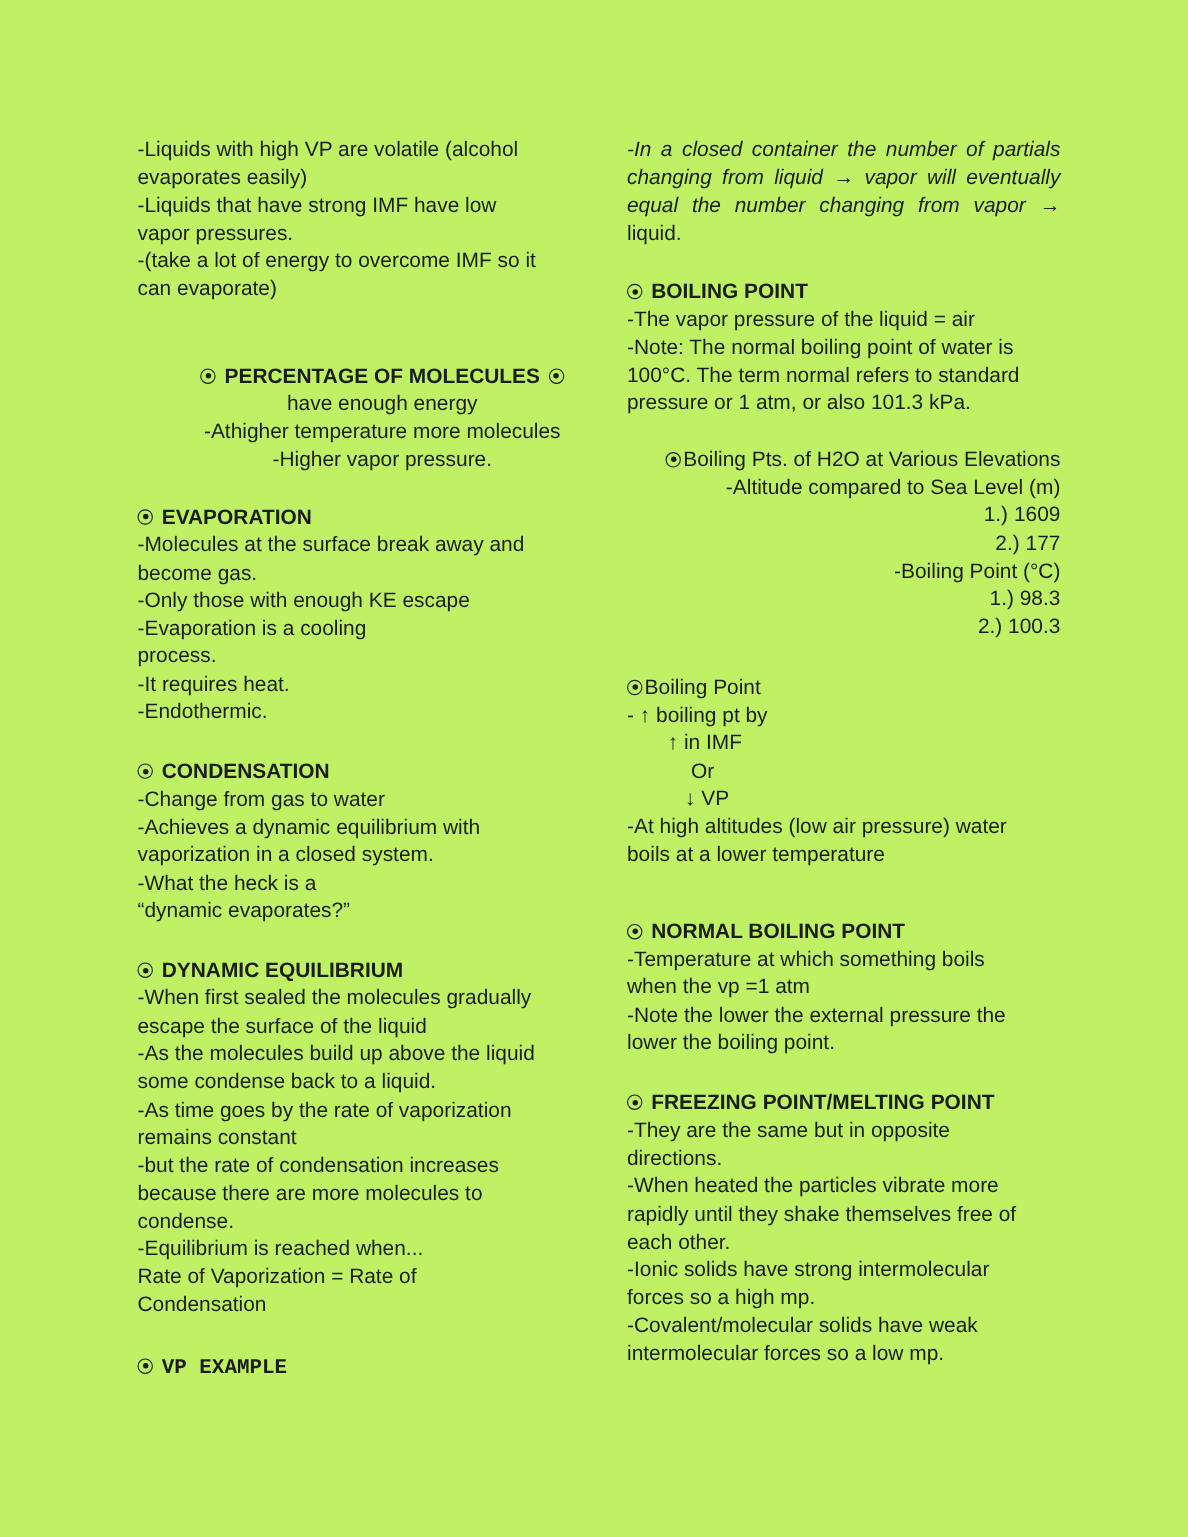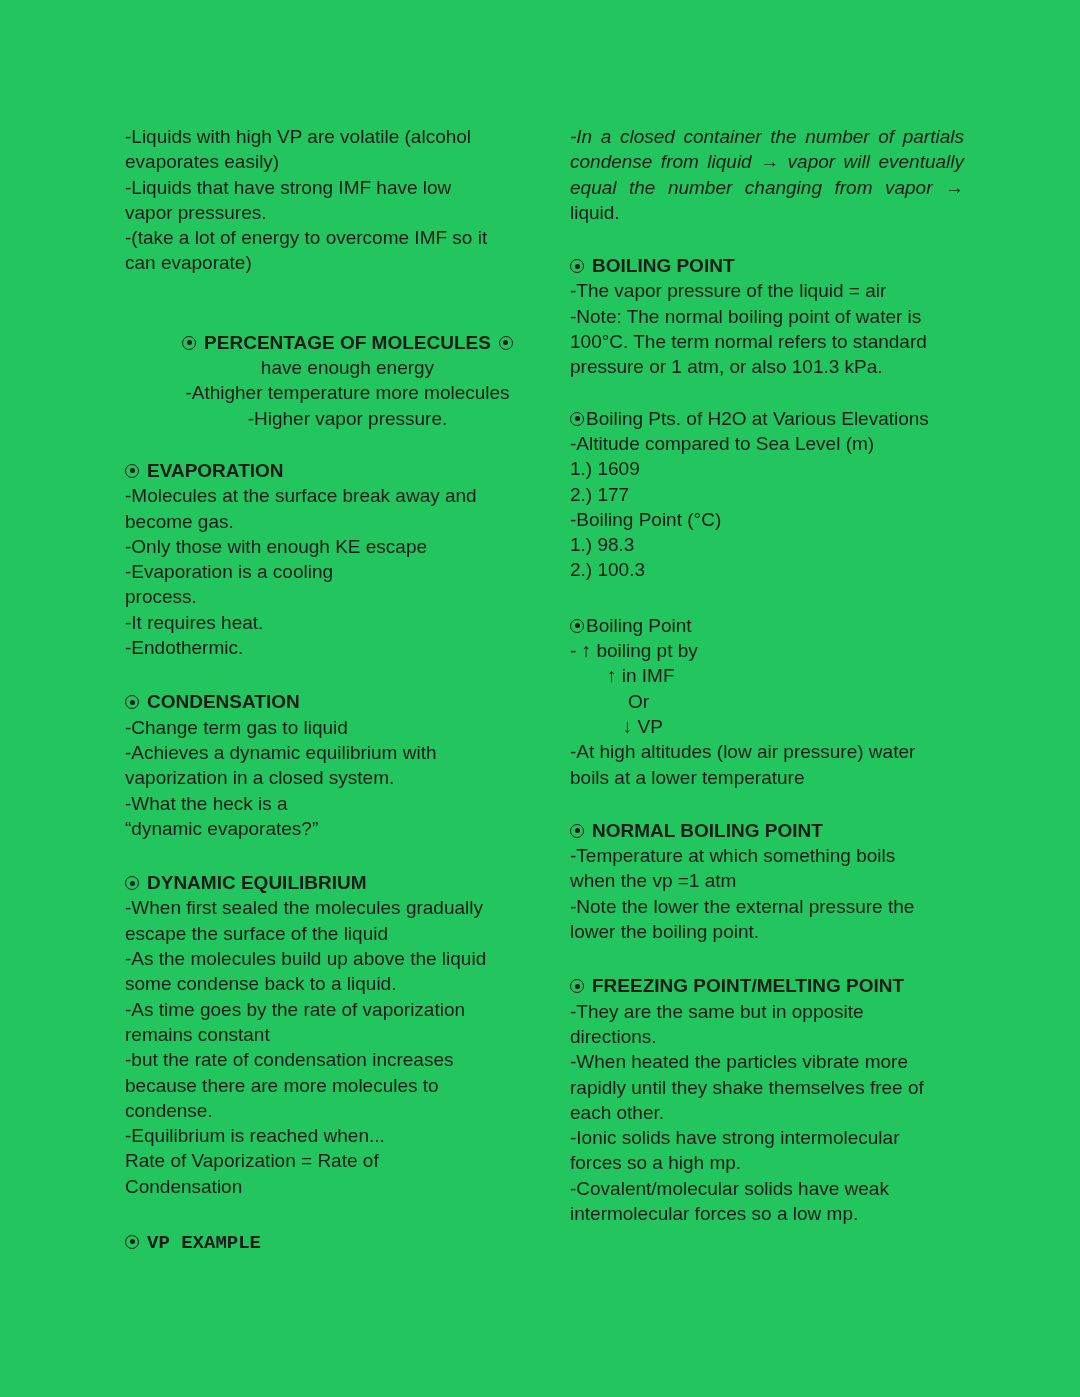--- a/index.html
+++ b/index.html
@@ -4,21 +4,21 @@
 <style>
   html, body {
     margin: 0;
     padding: 0;
     background: #ffffff;
   }
   .page {
     position: relative;
     width: 1080px;
     height: 1397px;
-    background: #22c55e;
+    background: #bef264;
     box-sizing: border-box;
     padding: 124px 60px 0 125px;
     font-family: "Liberation Sans", sans-serif;
     font-size: 19px;
     line-height: 25.3px;
     color: #1c1c1c;
     overflow: hidden;
   }
   .columns {
     display: flex;
@@ -88,21 +88,21 @@
           <div class="line">-Molecules at the surface break away and</div>
           <div class="line">become gas.</div>
           <div class="line">-Only those with enough KE escape</div>
           <div class="line">-Evaporation is a cooling</div>
           <div class="line">process.</div>
           <div class="line">-It requires heat.</div>
           <div class="line">-Endothermic.</div>
         </section>
         <section class="note-section" style="margin-top: 29px;">
           <div class="heading bold"><span class="bullet sp"></span><span>CONDENSATION</span></div>
-          <div class="line">-Change term gas to liquid</div>
+          <div class="line">-Change from gas to water</div>
           <div class="line">-Achieves a dynamic equilibrium with</div>
           <div class="line">vaporization in a closed system.</div>
           <div class="line">-What the heck is a</div>
           <div class="line">“dynamic evaporates?”</div>
         </section>
         <section class="note-section" style="margin-top: 29px;">
           <div class="heading bold"><span class="bullet sp"></span><span>DYNAMIC EQUILIBRIUM</span></div>
           <div class="line">-When first sealed the molecules gradually</div>
           <div class="line">escape the surface of the liquid</div>
           <div class="line">-As the molecules build up above the liquid</div>
@@ -116,50 +116,50 @@
           <div class="line">Rate of Vaporization = Rate of</div>
           <div class="line">Condensation</div>
         </section>
         <section class="note-section" style="margin-top: 32px; font-family: Liberation Mono, monospace;">
           <div class="heading bold"><span class="bullet sp"></span><span>VP EXAMPLE</span></div>
         </section>
       </div>
     <div class="col col-right">
         <section class="note-section" style="margin-top: 0px;">
           <div class="line jline">-In a closed container the number of partials</div>
-          <div class="line jline">condense from liquid → vapor will eventually</div>
+          <div class="line jline">changing from liquid → vapor will eventually</div>
           <div class="line jline">equal the number changing from vapor →</div>
           <div class="line">liquid.</div>
         </section>
         <section class="note-section" style="margin-top: 28px;">
           <div class="heading bold"><span class="bullet sp"></span><span>BOILING POINT</span></div>
           <div class="line">-The vapor pressure of the liquid = air</div>
           <div class="line">-Note: The normal boiling point of water is</div>
           <div class="line">100°C. The term normal refers to standard</div>
           <div class="line">pressure or 1 atm, or also 101.3 kPa.</div>
         </section>
-        <section class="note-section" style="margin-top: 26px;">
+        <section class="note-section" style="margin-top: 26px; text-align: right;">
           <div class="heading"><span class="bullet"></span><span>Boiling Pts. of H2O at Various Elevations</span></div>
           <div class="line">-Altitude compared to Sea Level (m)</div>
           <div class="line">1.) 1609</div>
           <div class="line">2.) 177</div>
           <div class="line">-Boiling Point (°C)</div>
           <div class="line">1.) 98.3</div>
           <div class="line">2.) 100.3</div>
         </section>
         <section class="note-section" style="margin-top: 30px;">
           <div class="heading"><span class="bullet"></span><span>Boiling Point</span></div>
           <div class="line">- ↑ boiling pt by</div>
           <div class="line">       ↑ in IMF</div>
           <div class="line">           Or</div>
           <div class="line">          ↓ VP</div>
           <div class="line">-At high altitudes (low air pressure) water</div>
           <div class="line">boils at a lower temperature</div>
         </section>
-        <section class="note-section" style="margin-top: 28px;">
+        <section class="note-section" style="margin-top: 45px;">
           <div class="heading bold"><span class="bullet sp"></span><span>NORMAL BOILING POINT</span></div>
           <div class="line">-Temperature at which something boils</div>
           <div class="line">when the vp =1 atm</div>
           <div class="line">-Note the lower the external pressure the</div>
           <div class="line">lower the boiling point.</div>
         </section>
         <section class="note-section" style="margin-top: 29px;">
           <div class="heading bold"><span class="bullet sp"></span><span>FREEZING POINT/MELTING POINT</span></div>
           <div class="line">-They are the same but in opposite</div>
           <div class="line">directions.</div>

